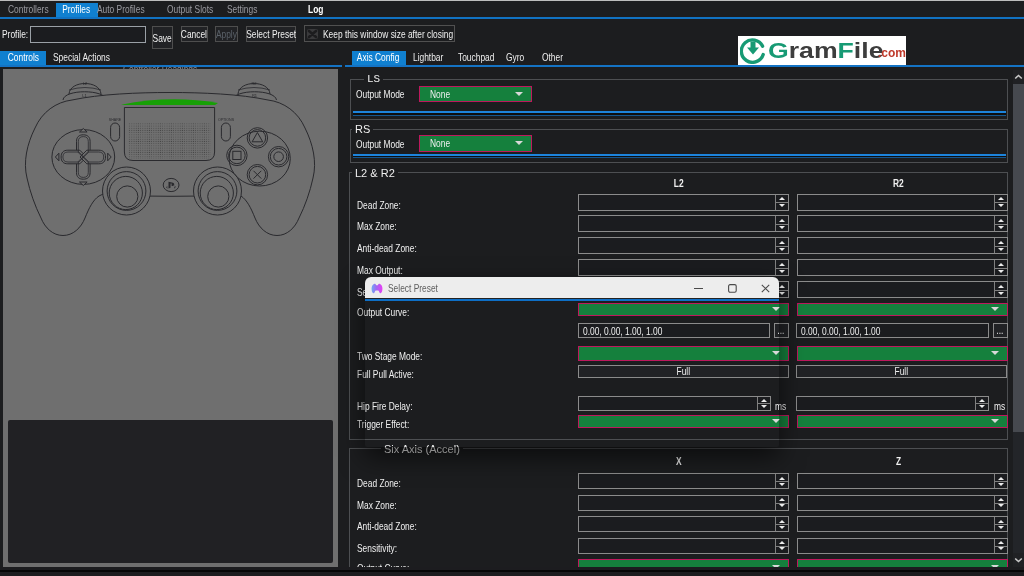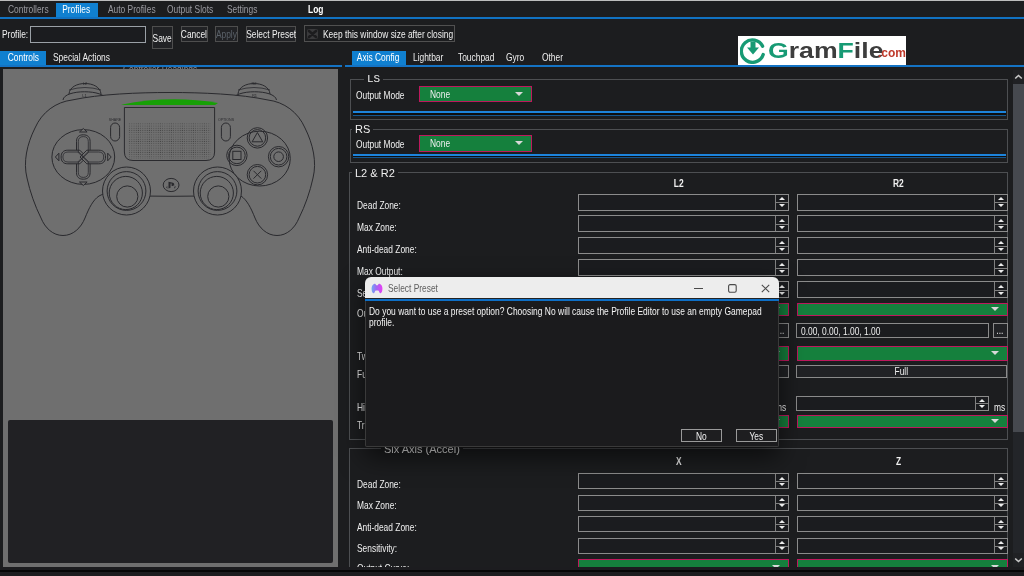--- a/index.html
+++ b/index.html
@@ -1,20 +1,20 @@
 <!DOCTYPE html>
 <html><head><meta charset="utf-8">
 <style>
 html,body{margin:0;padding:0;width:1024px;height:576px;overflow:hidden;background:#1c1d1f;
 font-family:"Liberation Sans",sans-serif;color:#f0f0f0;}
 *{box-sizing:border-box;}
 .a{position:absolute;}
 .t{display:inline-block;transform:scaleX(.73);transform-origin:0 50%;white-space:nowrap;}
 .tc{display:inline-block;transform:scaleX(.73);transform-origin:50% 50%;white-space:nowrap;}
-.lbl{position:absolute;font-size:11.5px;display:flex;align-items:flex-end;}
+.lbl{position:absolute;font-size:11.5px;display:flex;align-items:center;}
 .btn{position:absolute;border:1px solid #4e4e4e;background:#212225;display:flex;align-items:center;justify-content:center;font-size:11.5px;}
 .spin{position:absolute;background:#1b1c1f;border:1px solid #8b8b8b;}
 .spin .dv{position:absolute;right:12px;top:0;bottom:0;width:1px;background:#808080;}
 .spin .hd{position:absolute;right:0;width:12px;top:50%;height:1px;background:#808080;}
 .spin .up{position:absolute;right:3px;top:2.5px;width:0;height:0;border-left:3px solid transparent;border-right:3px solid transparent;border-bottom:3.5px solid #ececec;}
 .spin .dn{position:absolute;right:3px;bottom:2.5px;width:0;height:0;border-left:3px solid transparent;border-right:3px solid transparent;border-top:3.5px solid #ececec;}
 .dd{position:absolute;background:#15803d;border:1px solid #be185d;}
 .dd .ar{position:absolute;right:8px;top:50%;margin-top:-2px;width:0;height:0;border-left:4px solid transparent;border-right:4px solid transparent;border-top:4.5px solid #d8d8d8;}
 .grp{position:absolute;border:1px solid #4d4f52;}
 .glab{position:absolute;background:#1c1d1f;font-size:11px;padding:0 3px;line-height:10px;}
@@ -25,21 +25,21 @@
 </style></head>
 <body>
 
 <div class="a" style="left:0;top:0;width:1024px;height:1.2px;background:#bdbdbd;"></div>
 <div class="mitem" style="left:8px;">
     <span class="t">Controllers</span>
   </div>
 <div class="tabblue" style="left:55.5px;top:2.5px;width:42px;height:16.5px;">
     <span class="tc">Profiles</span>
   </div>
-<div class="mitem" style="left:108px;justify-content:flex-end;">
+<div class="mitem" style="left:97px;justify-content:flex-end;">
     <span class="t">Auto Profiles</span>
   </div>
 <div class="mitem" style="left:167px;">
     <span class="t">Output Slots</span>
   </div>
 <div class="mitem" style="left:227px;">
     <span class="t">Settings</span>
   </div>
 <div class="mitem" style="left:268px;color:#fff;font-weight:bold;padding-left:40px;">
     <span class="t">Log</span>
@@ -500,23 +500,14 @@
       </div>
  <div class="a" style="left:329px;top:11px;width:9px;height:1.2px;background:#4a4a4a;"></div>
  <svg class="a" style="left:363px;top:6.5px;" width="9" height="9">
         <rect x="0.6" y="0.6" width="7.6" height="7.6" rx="1.5" fill="none" stroke="#4a4a4a" stroke-width="1.1"></rect>
       </svg>
  <svg class="a" style="left:396px;top:6.5px;" width="9" height="9">
         <path d="M0.8 0.8 L8.2 8.2 M8.2 0.8 L0.8 8.2" stroke="#4a4a4a" stroke-width="1.1"></path>
       </svg>
  <div class="a" style="left:0;top:21px;width:414px;height:0.8px;background:#222;"></div>
  <div class="a" style="left:0;top:21.8px;width:414px;height:2.6px;background:#0e6fc6;"></div>
- <div class="a" style="left:0;top:24.4px;width:414px;height:145.6px;background:#1b1b1d;border:1px solid #3a3a3a;border-top:none;border-radius:0 0 2px 2px;">
-  <div class="a" style="left:3px;top:4.5px;width:404px;font-size:11.8px;line-height:11.2px;color:#f4f4f4;"><span class="t" style="transform:scaleX(.717);transform-origin:0 0;">Do you want to use a preset option? Choosing No will cause the Profile Editor to use an empty Gamepad</span><br><span class="t" style="transform:scaleX(.717);transform-origin:0 0;">profile.</span></div>
-  <div class="btn" style="left:315px;top:128px;width:41px;height:12.5px;border-color:#9a9a9a;background:#1e1e20;">
-          <span class="tc">No</span>
-        </div>
-  <div class="btn" style="left:370.5px;top:128px;width:41px;height:12.5px;border-color:#9a9a9a;background:#1e1e20;">
-          <span class="tc">Yes</span>
-        </div>
- </div>
 </div>
 </div>
 
 </body></html>

